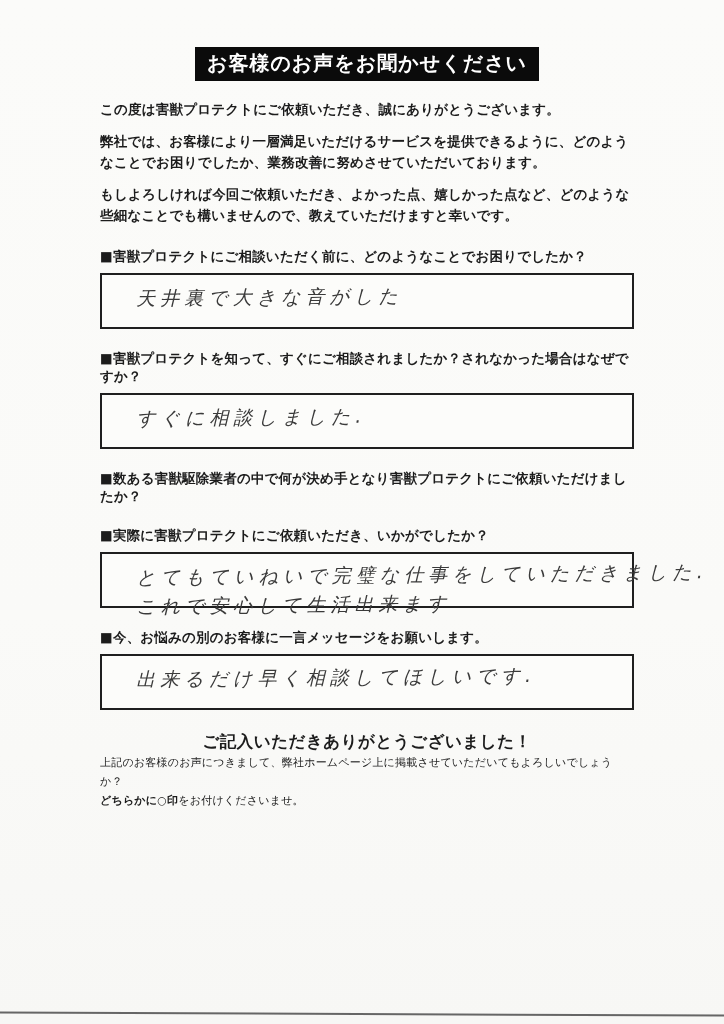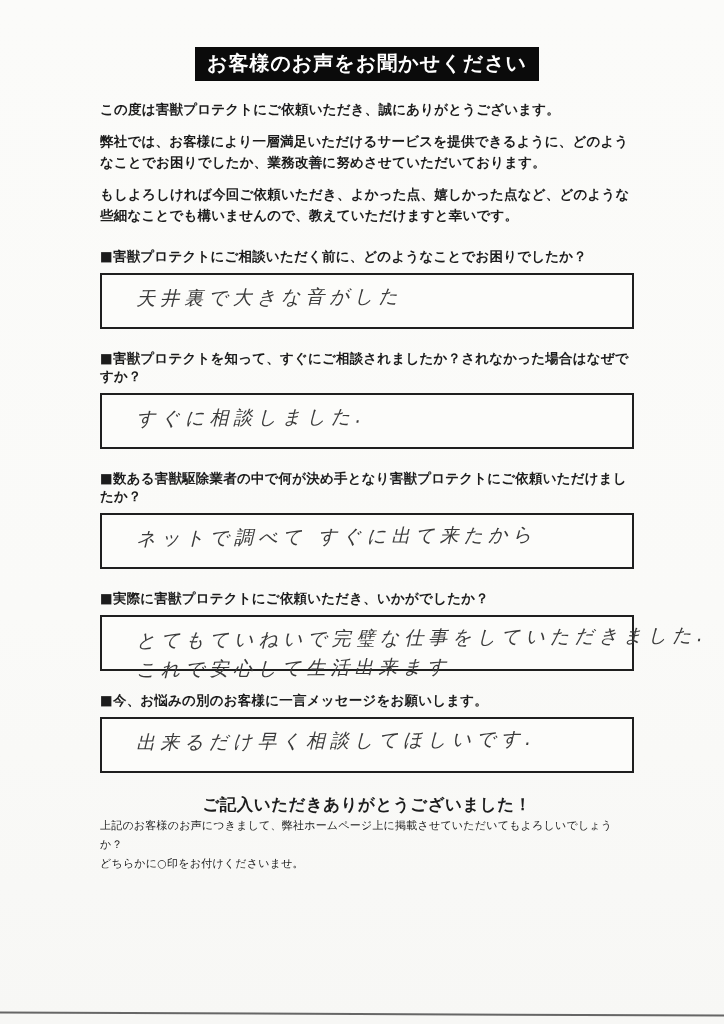--- a/index.html
+++ b/index.html
@@ -32,21 +32,21 @@
     background:#fcfcfa;box-sizing:border-box;padding:9px 10px 0 34px;
   }
   .answer-box .hand-line{
     display:block;font-size:19px;line-height:1.55;letter-spacing:5px;
     transform:rotate(-0.6deg);transform-origin:left top;white-space:nowrap;
   }
   .footer-thanks{
     margin-top:21px;text-align:center;font-size:16.5px;font-weight:bold;letter-spacing:.5px;
   }
   .permission{font-size:11px;line-height:1.75;letter-spacing:.2px;}
-  .permission .bold{font-weight:normal;text-align:right;}
+  .permission .bold{font-weight:bold;text-align:right;}
   .scan-edge{
     position:absolute;left:-6px;right:-6px;bottom:9px;height:1.6px;
     background:#4c4c4c;transform:rotate(0.25deg);opacity:.85;
   }
 </style>
 </head>
 <body>
 
 <div class="paper">
   <div class="content">
@@ -69,23 +69,20 @@
 
     <div class="qblock">
       <div class="qlabel">■害獣プロテクトを知って、すぐにご相談されましたか？されなかった場合はなぜですか？</div>
       <div class="answer-box">
         <span class="hand hand-line">すぐに相談しました.</span>
       </div>
     </div>
 
     <div class="qblock">
       <div class="qlabel">■数ある害獣駆除業者の中で何が決め手となり害獣プロテクトにご依頼いただけましたか？</div>
-      <div class="answer-box">
-        <span class="hand hand-line">ネットで調べて すぐに出て来たから</span>
-      </div>
     </div>
 
     <div class="qblock">
       <div class="qlabel">■実際に害獣プロテクトにご依頼いただき、いかがでしたか？</div>
       <div class="answer-box">
         <span class="hand hand-line">とてもていねいで完璧な仕事をしていただきました.</span>
         <span class="hand hand-line">これで安心して生活出来ます</span>
       </div>
     </div>
 

